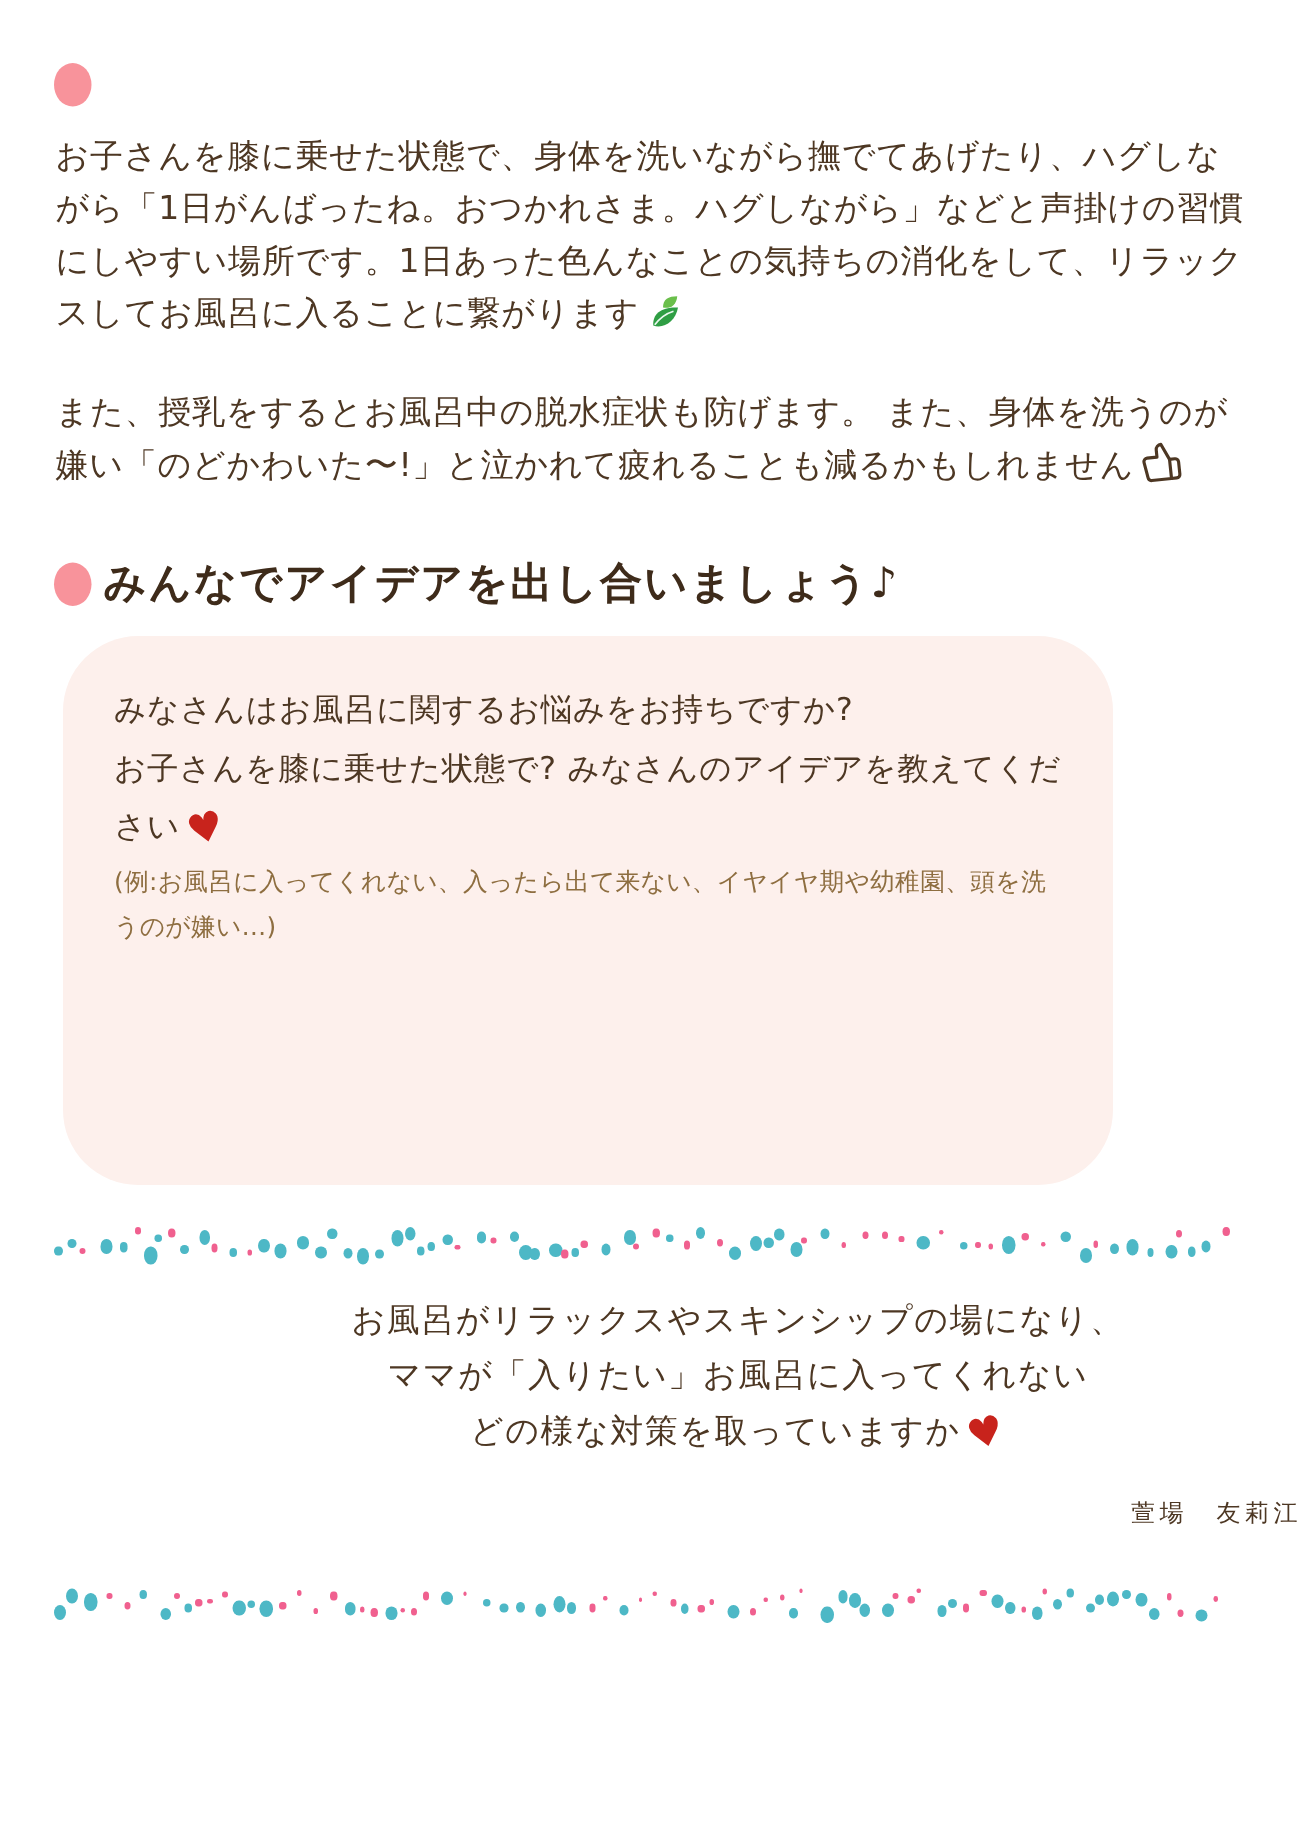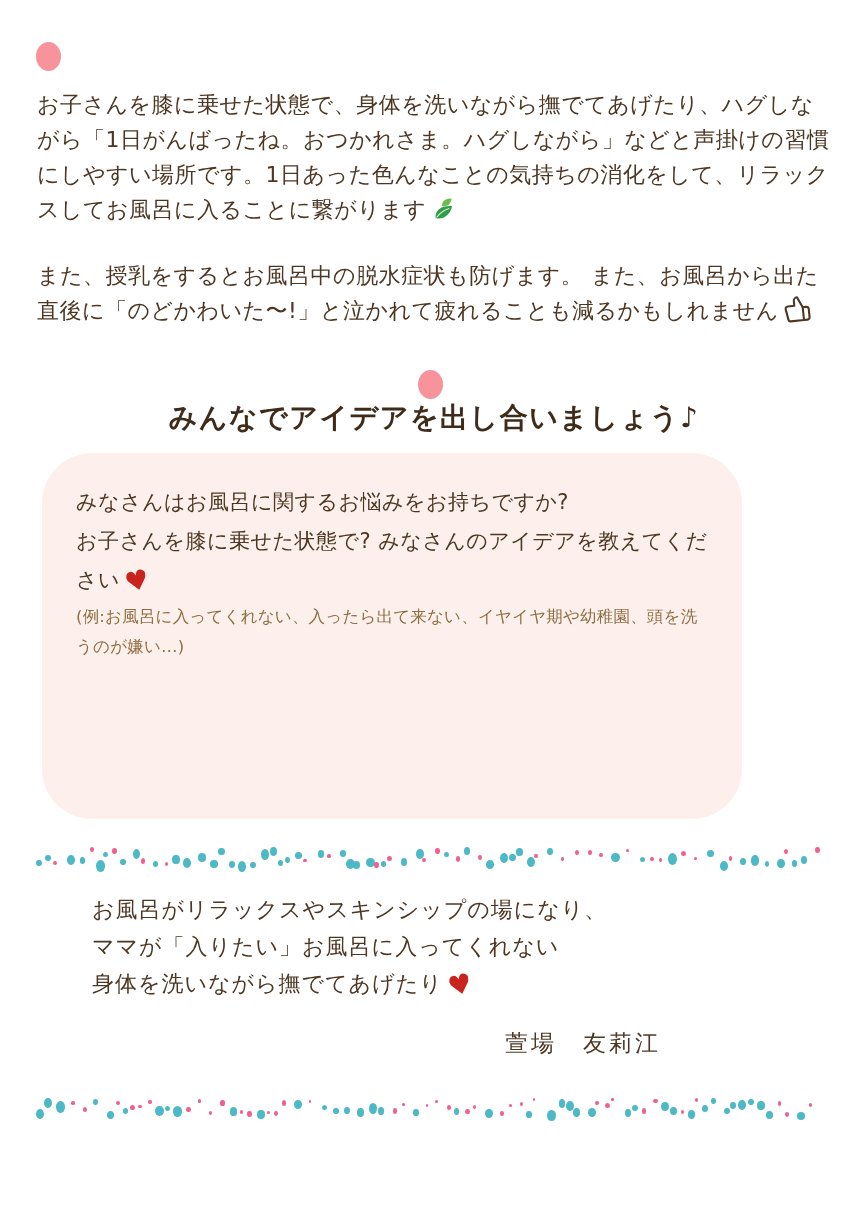--- a/index.html
+++ b/index.html
@@ -26,21 +26,21 @@
   .heading{
     display:flex;align-items:center;
     margin:42px 36px 0 36px;
     font-size:28px;font-weight:bold;letter-spacing:1.5px;
     color:var(--heading-text);
   }
   .heading .bullet{
     flex:0 0 auto;width:25px;height:29px;border-radius:50%;
     background:var(--bullet);margin-right:8px;
   }
-  .heading.second{margin-top:36px;flex-direction:column;}
+  .heading.second{margin-top:36px;}
   p.body-par{
     margin:16px 34px 0 37px;
     font-size:22px;line-height:35px;letter-spacing:0.5px;
     color:var(--body-text);
   }
   p.body-par + p.body-par{margin-top:25px;}
   .inline-icon{display:inline-block;vertical-align:-6px;margin-left:4px;}
   .idea-box{
     margin:16px 0 0 42px;
     width:700px;height:366px;border-radius:50px;
@@ -59,48 +59,50 @@
     display:inline-block;color:var(--heart);
     transform:rotate(-14deg);font-size:27px;line-height:0;
     vertical-align:-3px;margin-left:5px;
   }
   .divider{
     position:relative;height:26px;width:800px;
     margin:26px 0 0 34px;
   }
   .divider .dot{position:absolute;border-radius:50%;}
   .closing{
-    margin:20px 0 0 92px;
+    margin:20px 0 0 116px;
     font-size:22px;line-height:37px;letter-spacing:1px;
     color:var(--body-text);
+    text-align:center;
   }
   .author{
     margin:26px 0 0 505px;
-    font-size:23px;letter-spacing:3px;
-    color:var(--body-text);
+    font-size:16px;letter-spacing:3px;
+    color:var(--body-text);
+    text-align:right;
   }
   .divider.bottom{margin-top:36px;}
 </style>
 </head>
 <body>
 
 <div class="page">
 
   <div class="heading">
     <span class="bullet"></span>
   </div>
 
   <p class="body-par"><span>お子さんを膝に乗せた状態で、身体を洗いながら撫でてあげたり、ハグしながら「1日がんばったね。おつかれさま。ハグしながら」などと声掛けの習慣にしやすい場所です。1日あった色んなことの気持ちの消化をして、リラックスしてお風呂に入ることに繋がります</span><span class="inline-icon"><svg width="27" height="27" viewBox="0 0 27 27">
           <path d="M12 10 C12 4.5 15.5 2.5 21.5 2.5 C21 8.5 17 11 12 10 Z" fill="var(--leaf-light)"></path>
           <path d="M5.5 22 C5 14 11 9.5 22 10 C20.5 19 12.5 24.5 5.5 22 Z" fill="var(--leaf-dark)"></path>
           <path d="M6.5 21.5 C10 17 14 14 19 12.5" fill="none" stroke="#e9f8ee" stroke-width="1.2"></path>
         </svg></span></p>
 
 
-  <p class="body-par"><span>また、授乳をするとお風呂中の脱水症状も防げます。 また、お風呂から出た直後に「のどかわいた〜!」と泣かれて疲れることも減るかもしれません</span><span class="inline-icon"><svg width="28" height="30" viewBox="0 0 24 24" style="transform:scaleX(-1) rotate(6deg)" fill="none" stroke="var(--body-text)" stroke-width="1.8" stroke-linecap="round" stroke-linejoin="round">
+  <p class="body-par"><span>また、授乳をするとお風呂中の脱水症状も防げます。 また、身体を洗うのが嫌い「のどかわいた〜!」と泣かれて疲れることも減るかもしれません</span><span class="inline-icon"><svg width="28" height="30" viewBox="0 0 24 24" style="transform:scaleX(-1) rotate(6deg)" fill="none" stroke="var(--body-text)" stroke-width="1.8" stroke-linecap="round" stroke-linejoin="round">
           <path d="M14 9V5a3 3 0 0 0-3-3l-4 9v11h11.28a2 2 0 0 0 2-1.7l1.38-9a2 2 0 0 0-2-2.3z"></path>
           <path d="M7 22H4a2 2 0 0 1-2-2v-7a2 2 0 0 1 2-2h3"></path>
         </svg></span></p>
 
   <div class="heading second">
     <span class="bullet"></span>
     <span>みんなでアイデアを出し合いましょう♪</span>
   </div>
 
   <div class="idea-box">
@@ -183,21 +185,21 @@
       <span class="dot" style="left: 743.4px; top: 13.5px; width: 7.7px; height: 9.2px; background: rgb(77, 184, 198);"></span>
       <span class="dot" style="left: 750.2px; top: 3.6px; width: 4.3px; height: 5.5px; background: rgb(240, 96, 143);"></span>
       <span class="dot" style="left: 757.8px; top: 15.4px; width: 5.3px; height: 6.4px; background: rgb(77, 184, 198);"></span>
       <span class="dot" style="left: 766.7px; top: 11.4px; width: 6.1px; height: 7.7px; background: rgb(77, 184, 198);"></span>
       <span class="dot" style="left: 781px; top: 2.1px; width: 4.9px; height: 6.2px; background: rgb(240, 96, 143);"></span>
     </div>
 
   <div class="closing">
     <div>お風呂がリラックスやスキンシップの場になり、</div>
     <div>ママが「入りたい」お風呂に入ってくれない</div>
-    <div><span>身体を洗いながら撫でてあげたり</span><span class="heart">♥</span></div>
+    <div><span>どの様な対策を取っていますか</span><span class="heart">♥</span></div>
   </div>
 
   <div class="author">萱場　友莉江</div>
 
   <div class="divider bottom">
       <span class="dot" style="left: 2px; top: 14.4px; width: 8px; height: 10.1px; background: rgb(77, 184, 198);"></span>
       <span class="dot" style="left: 10.2px; top: 2.9px; width: 7.8px; height: 10px; background: rgb(77, 184, 198);"></span>
       <span class="dot" style="left: 22.2px; top: 6.2px; width: 8.7px; height: 11.4px; background: rgb(77, 184, 198);"></span>
       <span class="dot" style="left: 37.1px; top: 6.1px; width: 3.5px; height: 3.7px; background: rgb(240, 96, 143);"></span>
       <span class="dot" style="left: 48.9px; top: 11.7px; width: 4.3px; height: 5.4px; background: rgb(240, 96, 143);"></span>

